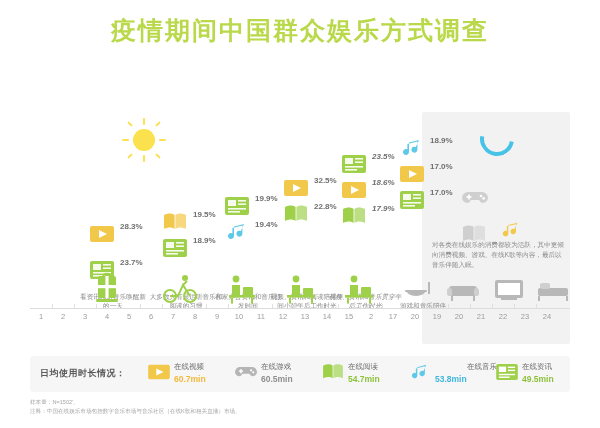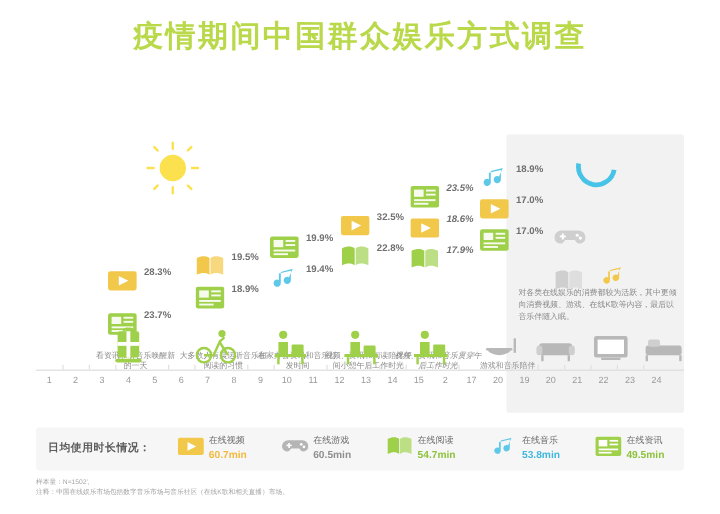--- a/index.html
+++ b/index.html
@@ -479,21 +479,21 @@
       </span>
     </div>
 
     <div class="litem" style="left:379px;">
       <span class="ic">
         <svg width="22" height="18" viewBox="0 0 24 20">
             <path d="M19 2 L9 4.6 L9 14 A3 3 0 1 1 7.4 11.3 L7.4 6 L17.4 3.6 L17.4 11.6 A3 3 0 1 1 15.8 9 Z" fill="#5ec8e8"></path>
           </svg>
       </span>
       <span class="tx">
-        <span class="t1" style="display:block;">在线音乐</span>
+        <span class="t1" style="display:block;margin-left:32px;">在线音乐</span>
         <span class="t2" style="display:block;color:#3fb6dc;">53.8min</span>
       </span>
     </div>
 
     <div class="litem" style="left:466px;">
       <span class="ic">
         <svg width="22" height="18" viewBox="0 0 24 20">
             <rect x="0" y="1" width="24" height="18" rx="2" fill="#9fd04a"></rect>
             <rect x="3" y="4" width="8" height="6" fill="#fff"></rect>
             <rect x="13" y="4" width="8" height="1.6" fill="#fff"></rect>

